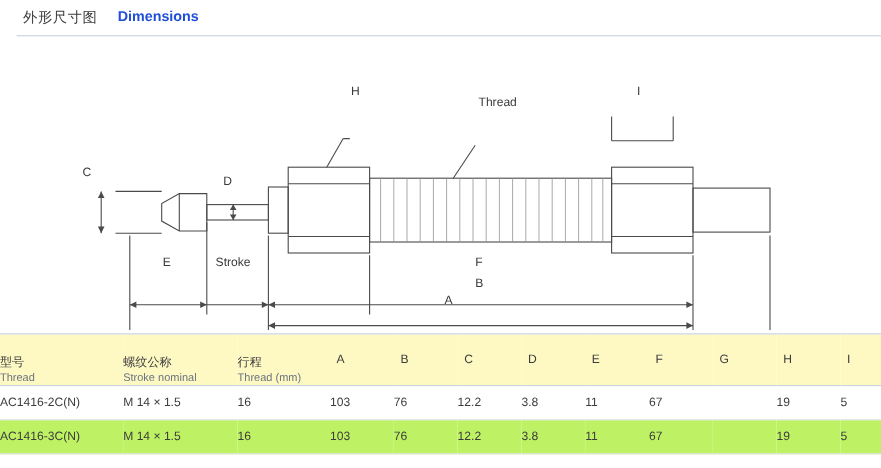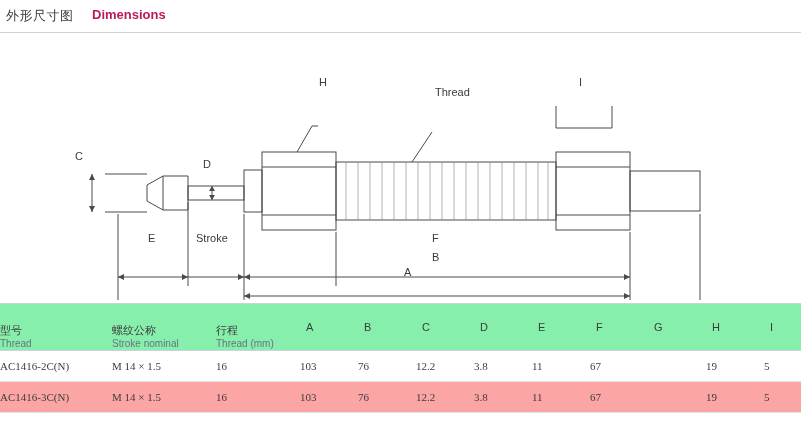--- a/index.html
+++ b/index.html
@@ -12,41 +12,41 @@
     background: #ffffff;
     font-family: "Liberation Sans", sans-serif;
     color: #3a3a3a;
     overflow: hidden;
     position: relative;
   }
 
   
   .header {
     position: absolute;
-    left: 0;
+    left: 15px;
     top: 0;
     width: 657px;
     height: 34px;
     box-sizing: border-box;
   }
   .header-title-cn {
     position: absolute;
     left: 6px;
     top: 7px;
     font-size: 13px;
     color: #3c3c3c;
     letter-spacing: 0.5px;
   }
   .header-title-en {
     position: absolute;
     left: 92px;
     top: 7px;
     font-size: 13px;
     font-weight: bold;
-    color: #be185d;
+    color: #1d4ed8;
   }
   .header-rule {
     position: absolute;
     left: 0;
     top: 32px;
     width: 801px;
     height: 1px;
     background: #c9d2dd;
   }
 
@@ -79,21 +79,21 @@
     padding: 0;
     margin: 0;
     text-align: left;
     font-weight: normal;
   }
   .hdr-row th {
     height: 40px;
     vertical-align: middle;
     border-top: 1px solid #c9d2dd;
     border-bottom: 1px solid #c9d2dd;
-    background: #86efac;
+    background: #fef9c3;
   }
   .hdr-cell {
     line-height: 1.25;
     padding-left: 6px;
   }
   .hdr-cn {
     font-size: 11px;
     color: #3c3c3c;
     display: block;
   }
@@ -108,24 +108,23 @@
     display: block;
     padding-left: 6px;
   }
   .body-row td {
     height: 30px;
     vertical-align: middle;
     font-size: 11px;
     color: #3c3c3c;
     border-bottom: 1px solid #dfe4ea;
     padding-left: 6px;
-    font-family: Liberation Serif, serif;
   }
   .body-row.alt td {
-    background: #fca5a5;
+    background: #bef264;
   }
   .col-model { width: 112px; }
   .col-thread { width: 104px; }
   .col-stroke { width: 84px; }
   .col-d { width: 58px; }
 </style>
 </head>
 <body>
 
 <div class="header">

